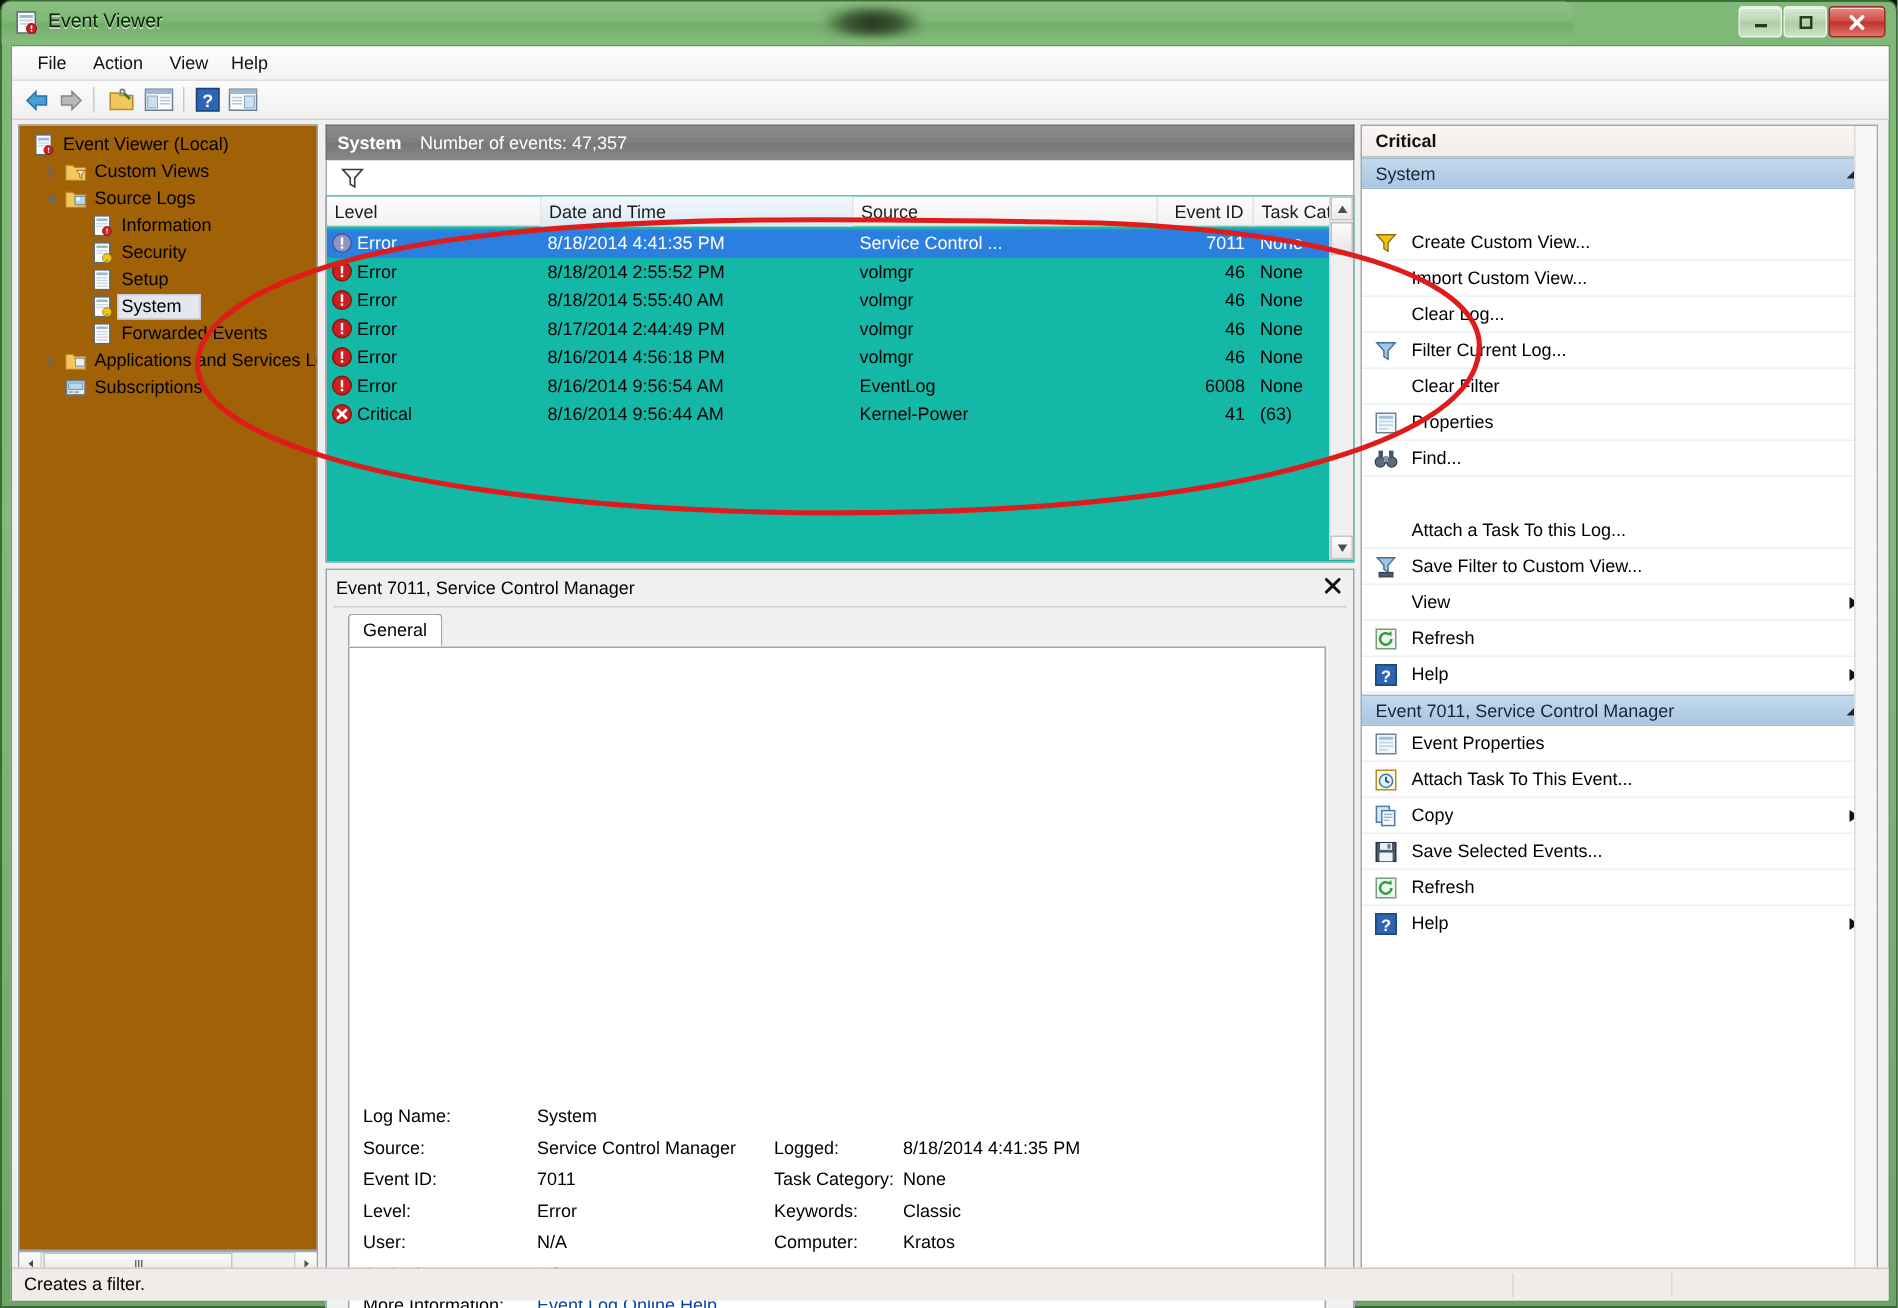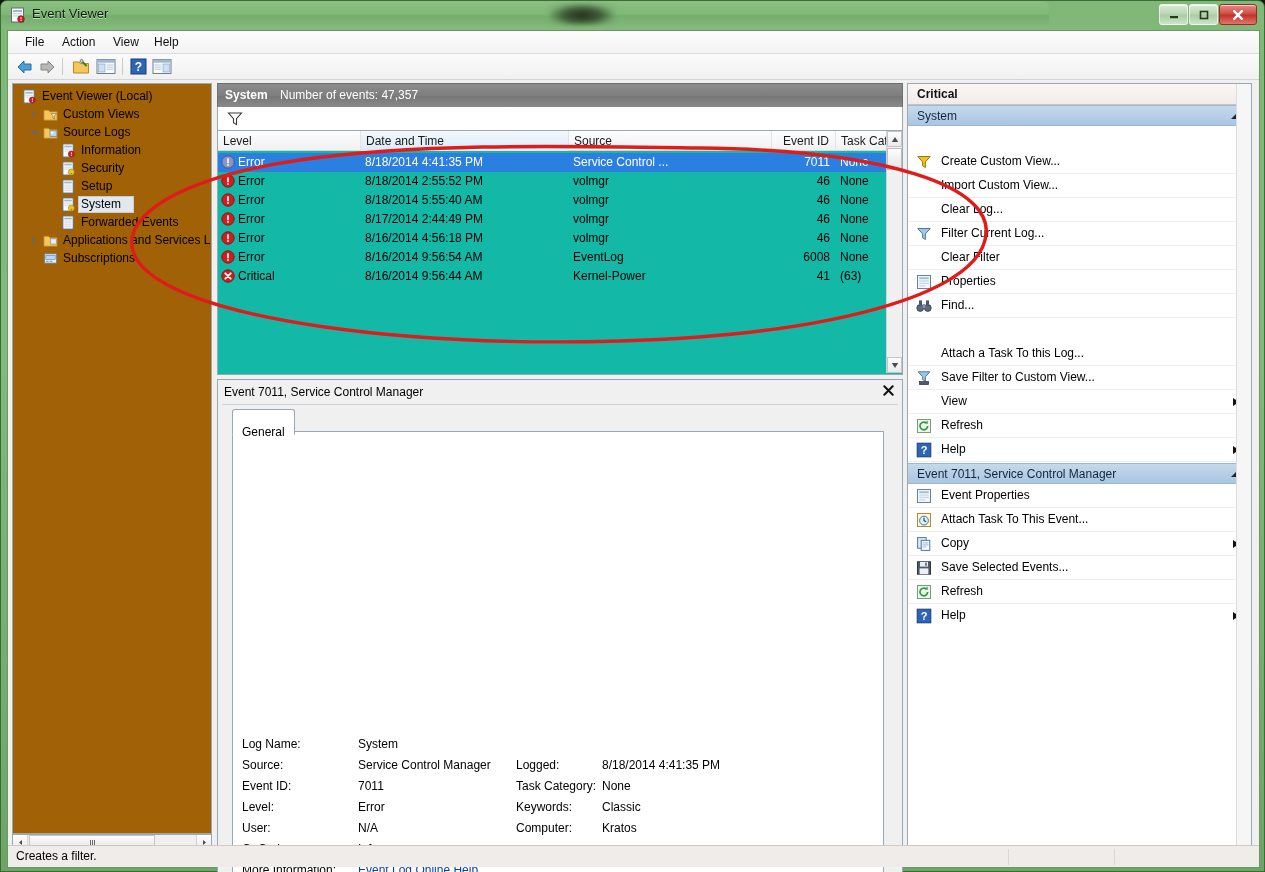--- a/index.html
+++ b/index.html
@@ -125,21 +125,21 @@
   
   #detail{
     position:absolute;left:209px;top:299px;width:686px;height:534px;
     background:#f0f0f0;border:1px solid #9ba7b2;box-sizing:border-box;
   }
   #detailtitle{position:absolute;left:6px;top:5px;font-size:12px;color:#000;}
   #detailclose{position:absolute;right:8px;top:4px;font-size:13px;font-weight:bold;color:#111;cursor:pointer;}
   #detailsep{position:absolute;left:4px;top:24px;width:676px;height:1px;background:#d0d0d0;}
   .tab{
     position:absolute;top:31px;height:20px;line-height:19px;font-size:12px;
-    box-sizing:border-box;padding:12px 9px;border:1px solid #9ba7b2;border-bottom:none;
+    box-sizing:border-box;padding:0 9px;border:1px solid #9ba7b2;border-bottom:none;
     border-radius:3px 3px 0 0;
   }
   .tab.active{background:#fff;top:29px;height:22px;line-height:21px;border-bottom:1px solid #fff;z-index:3;}
   .tab.inactive{background:linear-gradient(180deg,#f2f2f2,#dedede);color:#111;margin-top:45px;}
   #tabbody{
     position:absolute;left:14px;top:51px;width:652px;height:468px;
     background:#fff;border:1px solid #9ba7b2;box-sizing:border-box;
   }
   #msgbox{
     position:absolute;left:9px;top:10px;width:615px;height:279px;

